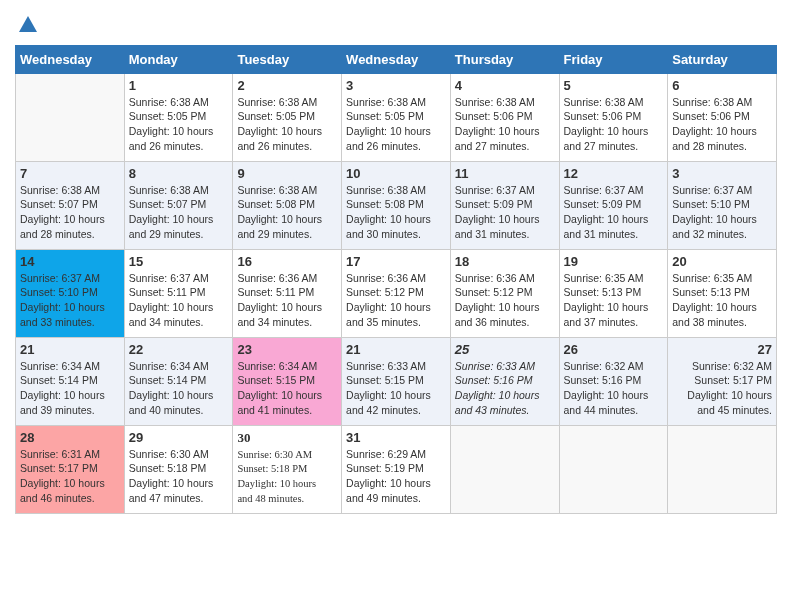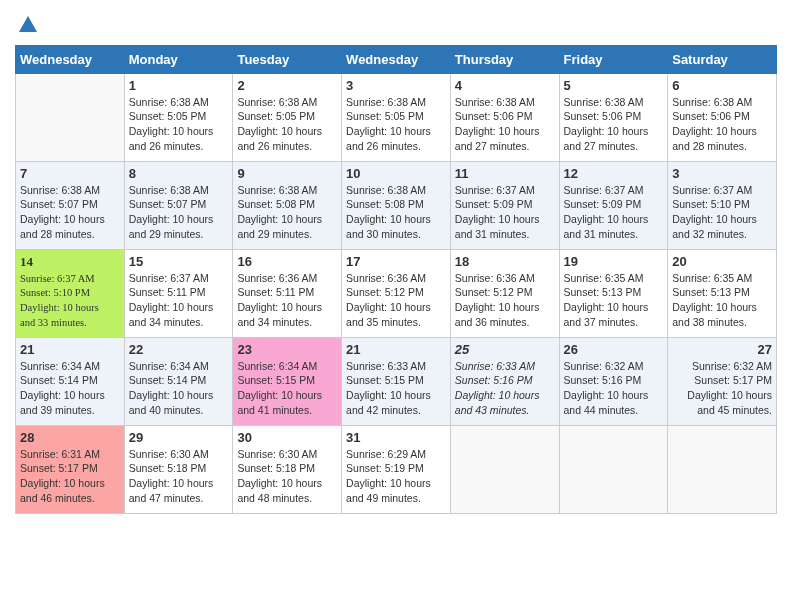--- a/index.html
+++ b/index.html
@@ -218,21 +218,21 @@
         </td>
         <td style="background: rgb(238, 242, 249);">
           <span class="day-number">3</span>
           <div class="day-info" style="white-space: pre-line;">Sunrise: 6:37 AM
 Sunset: 5:10 PM
 Daylight: 10 hours
 and 32 minutes.</div>
         </td>
       </tr>
       <tr>
-        <td style="background: #bef264; font-family: Liberation Serif, serif;">
+        <td style="background: #0ea5e9;">
           <span class="day-number">14</span>
           <div class="day-info" style="white-space: pre-line;">Sunrise: 6:37 AM
 Sunset: 5:10 PM
 Daylight: 10 hours
 and 33 minutes.</div>
         </td>
         <td style="background: rgb(255, 255, 255); margin-left: 17px;">
           <span class="day-number">15</span>
           <div class="day-info" style="white-space: pre-line;">Sunrise: 6:37 AM
 Sunset: 5:11 PM
@@ -334,21 +334,21 @@
 Daylight: 10 hours
 and 46 minutes.</div>
         </td>
         <td style="background: rgb(255, 255, 255);">
           <span class="day-number">29</span>
           <div class="day-info" style="white-space: pre-line;">Sunrise: 6:30 AM
 Sunset: 5:18 PM
 Daylight: 10 hours
 and 47 minutes.</div>
         </td>
-        <td style="background: rgb(255, 255, 255);">
+        <td style="background: rgb(255, 255, 255); font-family: Liberation Serif, serif;">
           <span class="day-number">30</span>
           <div class="day-info" style="white-space: pre-line;">Sunrise: 6:30 AM
 Sunset: 5:18 PM
 Daylight: 10 hours
 and 48 minutes.</div>
         </td>
         <td style="background: rgb(255, 255, 255);">
           <span class="day-number">31</span>
           <div class="day-info" style="white-space: pre-line;">Sunrise: 6:29 AM
 Sunset: 5:19 PM

